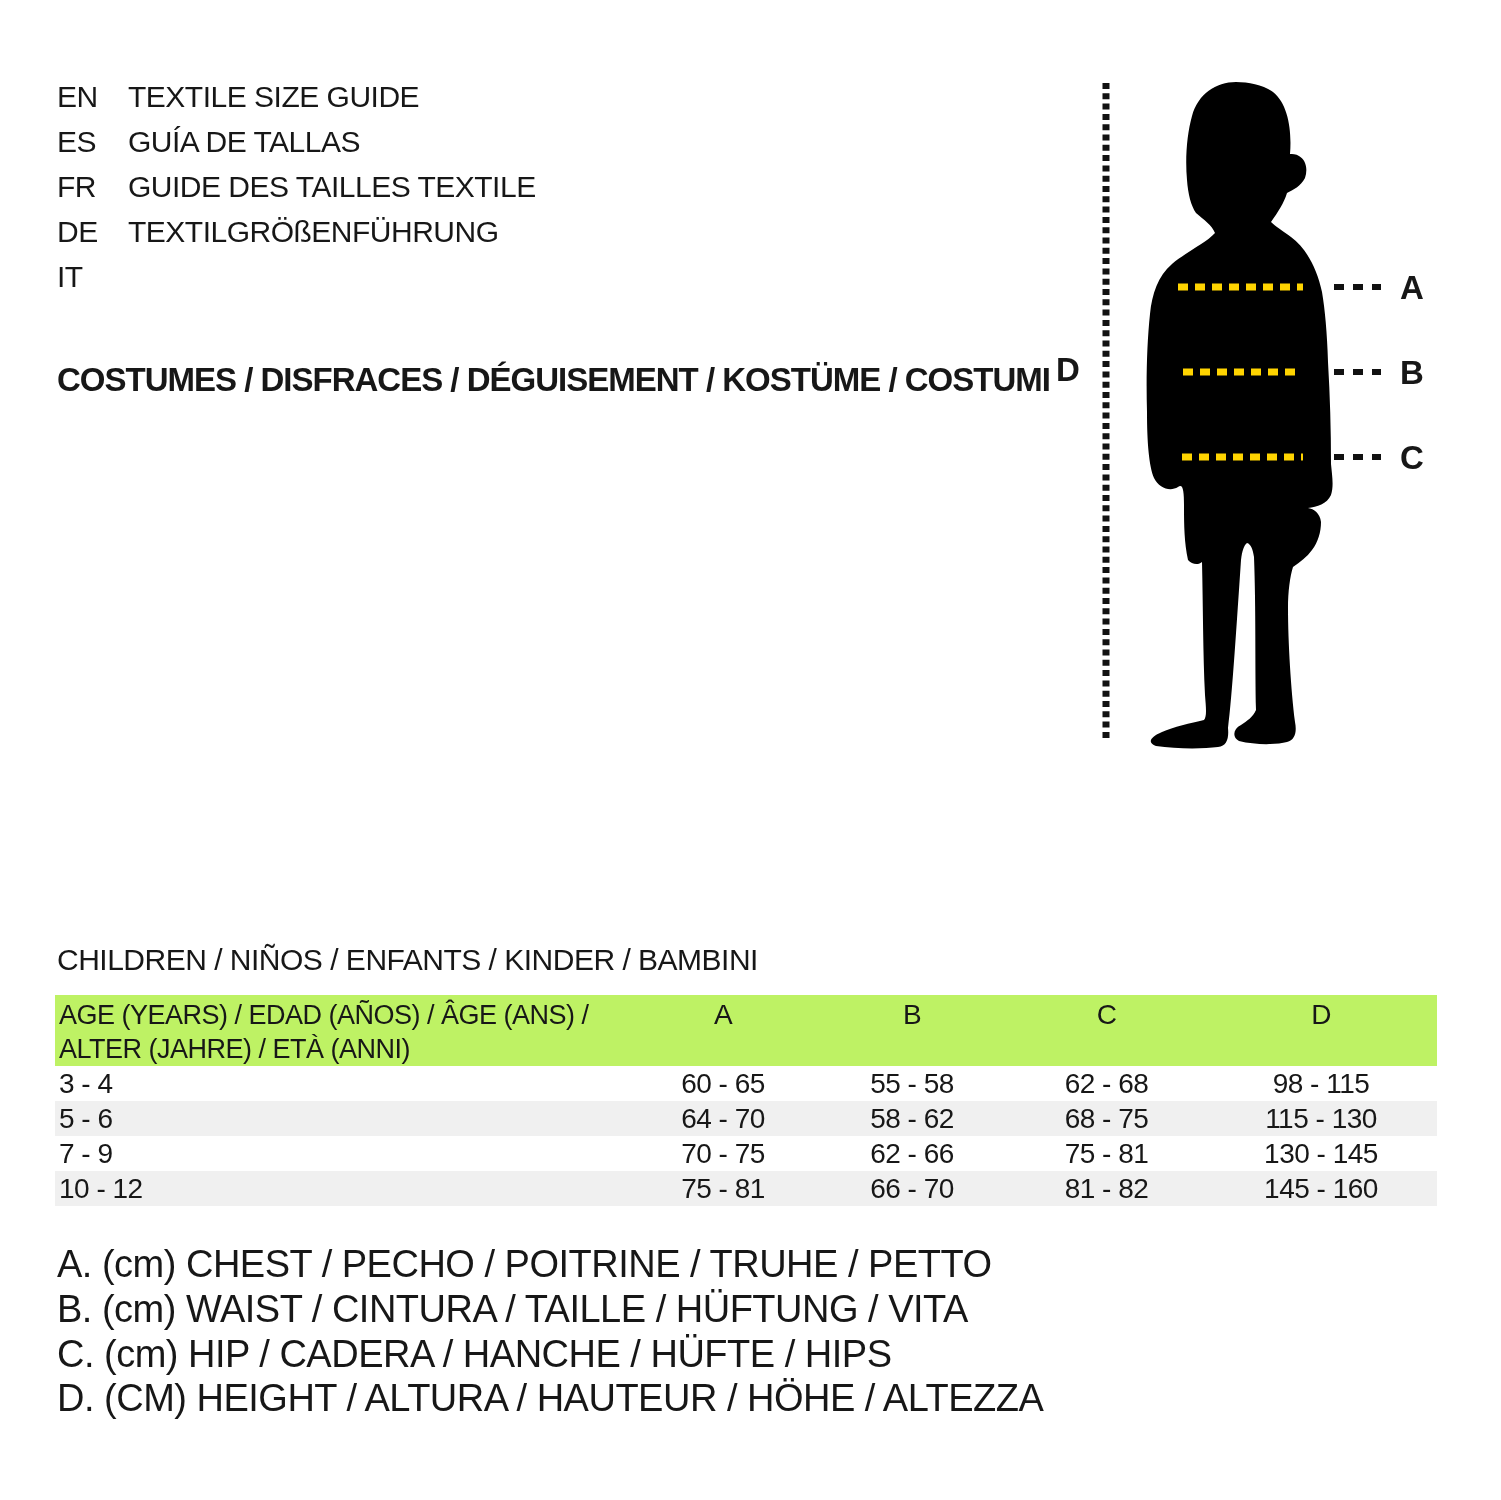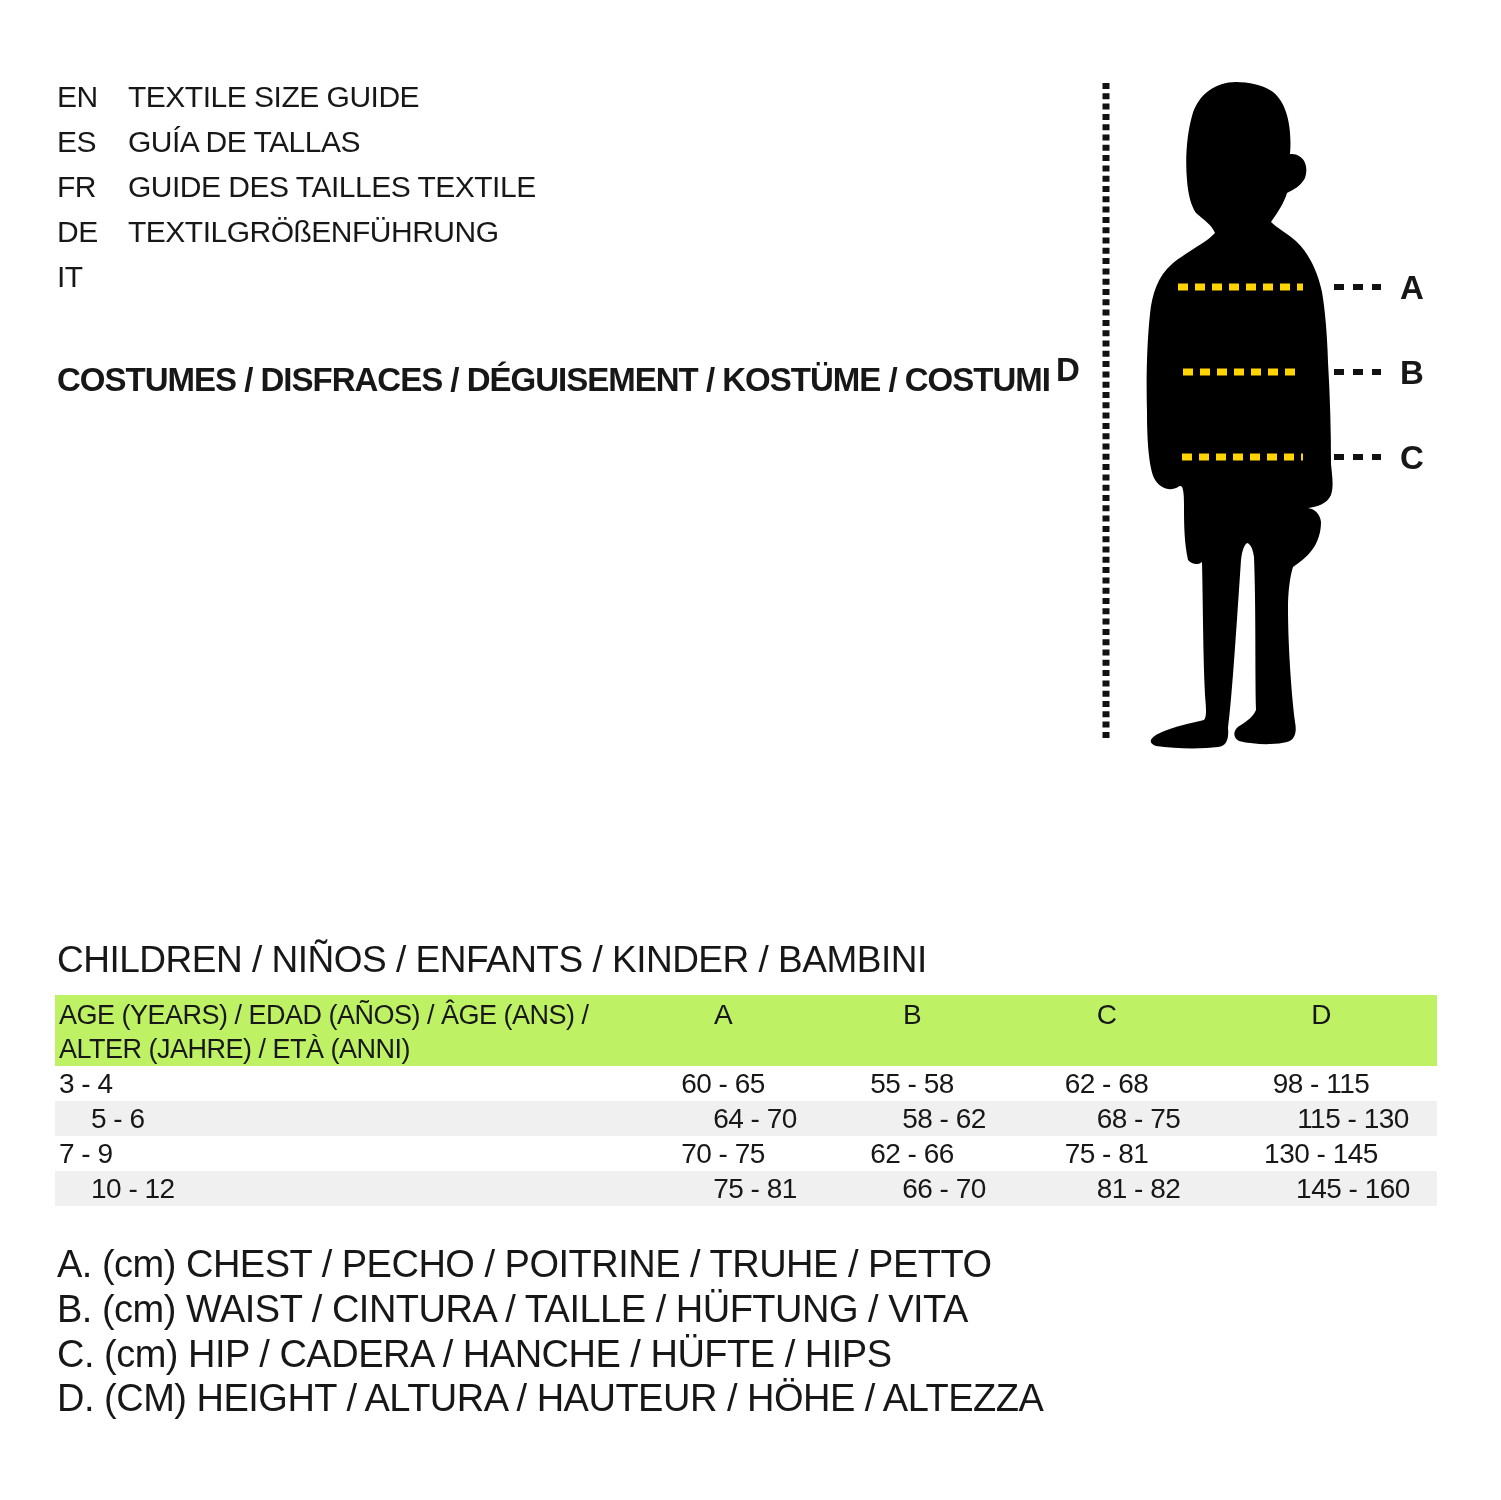--- a/index.html
+++ b/index.html
@@ -18,28 +18,28 @@
   .figure{position:absolute;left:1040px;top:60px;width:460px;height:710px;}
   .figure svg{position:absolute;left:0;top:0;display:block;}
   .fig-label{position:absolute;font-size:33px;font-weight:bold;line-height:45px;}
   .fig-label.d{left:16px;top:287px;}
   .fig-label.a{left:360px;top:205px;}
   .fig-label.b{left:360px;top:290px;}
   .fig-label.c{left:360px;top:375px;}
 
   
   .table-title{position:absolute;left:57px;top:937px;height:45px;line-height:45px;
-    font-size:37px;letter-spacing:-0.5px;white-space:nowrap;}
+    font-size:30px;letter-spacing:-0.5px;white-space:nowrap;}
   .size-table{position:absolute;left:55px;top:995px;width:1382px;font-size:28px;letter-spacing:-0.5px;}
   .t-head{display:grid;grid-template-columns:575px 186px 192px 197px 232px;
     background:#bef264;height:71px;box-sizing:border-box;}
   .th-age{padding:3px 0 0 4px;line-height:34px;font-size:27px;}
   .th-col{text-align:center;padding-top:3px;line-height:34px;font-size:28px;}
   .t-row{display:grid;grid-template-columns:575px 186px 192px 197px 232px;height:35px;line-height:35px;}
-  .t-row.alt{background:#f0f0f0;padding-left:32px;}
+  .t-row.alt{background:#f0f0f0;}
   .td-age{padding-left:4px;}
   .td{text-align:center;}
 
   
   .legend{position:absolute;left:57px;top:1242px;}
   .legend-item{height:44.8px;line-height:44.8px;font-size:38px;letter-spacing:-0.5px;white-space:nowrap;}
 </style>
 </head>
 <body>
 

